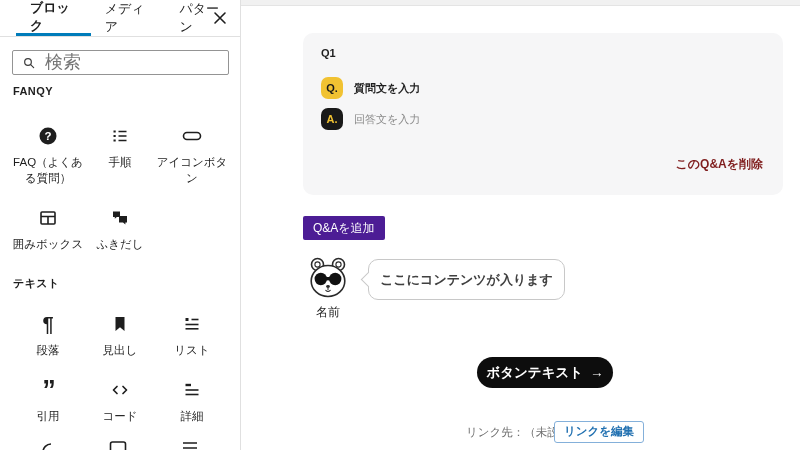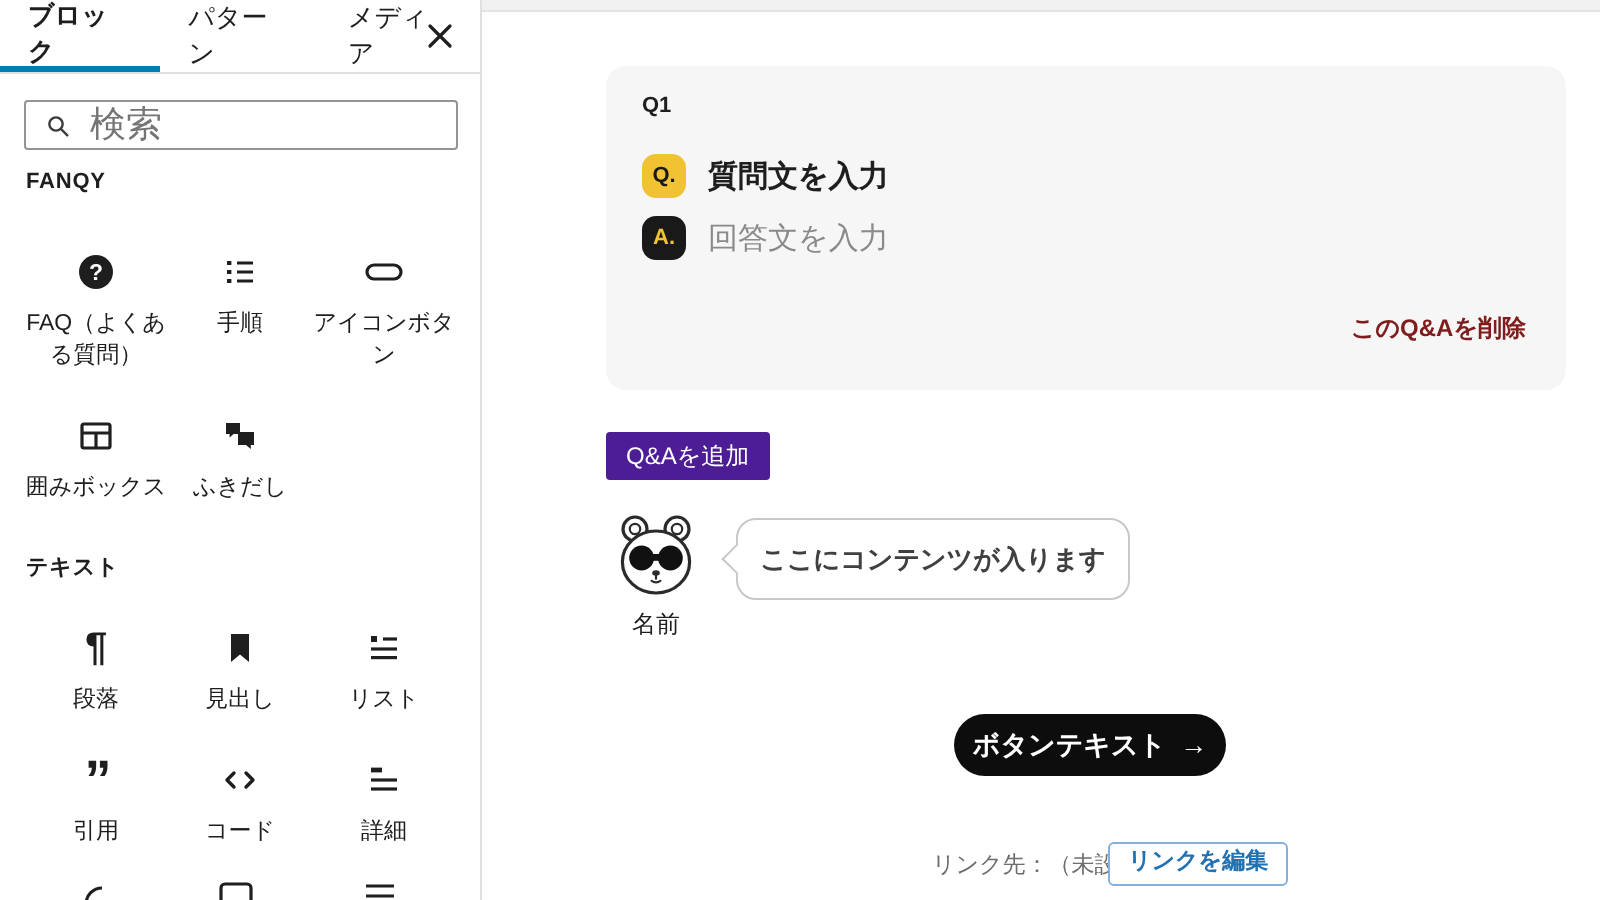--- a/index.html
+++ b/index.html
@@ -7,21 +7,21 @@
     width:800px;height:450px;overflow:hidden;position:relative;
     background:#fff;
     font-family:"Liberation Sans","DejaVu Sans",sans-serif;
     color:#1e1e1e;
     -webkit-font-smoothing:antialiased;
   }
   
   .sidebar{position:absolute;left:0;top:0;width:240px;height:450px;background:#fff;border-right:1px solid #e0e0e0;}
   .tabbar{position:relative;height:36px;border-bottom:1px solid #e0e0e0;display:flex;align-items:stretch;}
   .tab{display:flex;align-items:center;padding:0 14px;font-size:13px;color:#1e1e1e;cursor:pointer;}
-  .tab.active{font-weight:700;border-bottom:3px solid #007cba;}
+  .tab.active{font-weight:700;border-bottom:3px solid #007cba;margin-left:16px;}
   .close-btn{position:absolute;right:10px;top:8px;width:20px;height:20px;display:flex;align-items:center;justify-content:center;cursor:pointer;}
   .search-wrap{position:absolute;left:12px;top:50px;width:215px;height:23px;border:1px solid #949494;border-radius:2px;background:#fff;display:flex;align-items:center;}
   .search-wrap svg{margin:0 6px 0 8px;flex:none;}
   .search-input{border:none;outline:none;background:transparent;font-size:18px;color:#1e1e1e;width:160px;font-family:inherit;}
   .search-input::placeholder{color:#757575;}
   .cat-label{position:absolute;left:13px;font-size:11px;font-weight:600;color:#1e1e1e;letter-spacing:.4px;}
   .blk-grid{position:absolute;left:12px;width:216px;display:grid;grid-template-columns:72px 72px 72px;row-gap:8px;}
   .blk-item{display:flex;flex-direction:column;align-items:center;padding-top:12px;cursor:pointer;border-radius:4px;}
   .blk-icon{width:24px;height:24px;margin-bottom:6px;display:flex;align-items:center;justify-content:center;}
   .blk-glyph{font-size:20px;font-weight:600;line-height:24px;color:#1e1e1e;}
@@ -32,21 +32,21 @@
   .main{position:absolute;left:241px;top:0;width:559px;height:450px;background:#fff;}
   .main-topstrip{position:absolute;left:0;top:0;width:559px;height:5px;background:#f1f1f1;border-bottom:1px solid #e4e4e4;}
   .qa-panel{position:absolute;left:62px;top:33px;width:480px;height:162px;background:#f6f6f7;border-radius:10px;}
   .qa-index{position:absolute;left:18px;top:14px;font-size:11px;font-weight:700;}
   .qa-row{position:absolute;left:18px;display:flex;align-items:center;}
   .qa-row.q{top:44px;}
   .qa-row.a{top:75px;}
   .qa-badge{width:22px;height:22px;border-radius:7px;display:flex;align-items:center;justify-content:center;font-size:11px;font-weight:800;flex:none;}
   .qa-badge.q{background:#f1c232;color:#191919;}
   .qa-badge.a{background:#191919;color:#f1c232;}
-  .qa-text{margin-left:11px;font-size:15px;}
+  .qa-text{margin-left:11px;font-size:11px;}
   .qa-text.q{font-weight:700;color:#1e1e1e;}
   .qa-text.a{color:#8a8a8a;}
   .qa-delete{position:absolute;right:20px;bottom:22px;font-size:12px;font-weight:600;color:#7f1d1d;cursor:pointer;}
   .add-btn{position:absolute;left:62px;top:216px;background:#4c1d95;color:#fff;font-size:12px;line-height:1;padding:6px 10px;border:none;border-radius:2px;cursor:pointer;font-family:inherit;}
   .avatar{position:absolute;left:65px;top:254px;width:44px;height:46px;cursor:pointer;}
   .avatar-name{position:absolute;left:65px;top:304px;width:44px;text-align:center;font-size:12px;color:#1e1e1e;}
   .bubble{position:absolute;left:127px;top:259px;width:195px;height:39px;background:#fff;border:1px solid #c8c8c8;border-radius:10px;display:flex;align-items:center;justify-content:center;}
   .bubble-text{font-size:13px;font-weight:700;color:#404040;}
   .bubble-tail{position:absolute;left:-6px;top:14px;width:10px;height:10px;background:#fff;border-left:1px solid #c8c8c8;border-bottom:1px solid #c8c8c8;transform:rotate(45deg);}
   .cta-btn{position:absolute;left:236px;top:357px;width:136px;height:31px;background:#0d0d0d;border:none;border-radius:16px;color:#fff;font-size:13.5px;font-weight:700;display:flex;align-items:center;justify-content:center;gap:7px;cursor:pointer;font-family:inherit;}
@@ -54,22 +54,22 @@
   .link-edit-btn{position:absolute;left:313px;top:421px;background:#fff;border:1px solid #84b0da;border-radius:3px;color:#2271b1;font-size:11.5px;font-weight:600;padding:4px 9px;line-height:1;cursor:pointer;font-family:inherit;}
   svg{display:block;}
 </style>
 </head>
 <body>
 
 <div class="sidebar">
 
   <div class="tabbar">
     <div class="tab active">ブロック</div>
+    <div class="tab">メディア</div>
     <div class="tab">パターン</div>
-    <div class="tab">メディア</div>
     <div class="close-btn">
       <span>
         <svg width="14" height="14" viewBox="0 0 14 14">
           <path d="M2 2l10 10M12 2L2 12" stroke="#1e1e1e" stroke-width="1.6" stroke-linecap="round"></path>
         </svg>
       </span>
     </div>
   </div>
 
   <div class="search-wrap">

